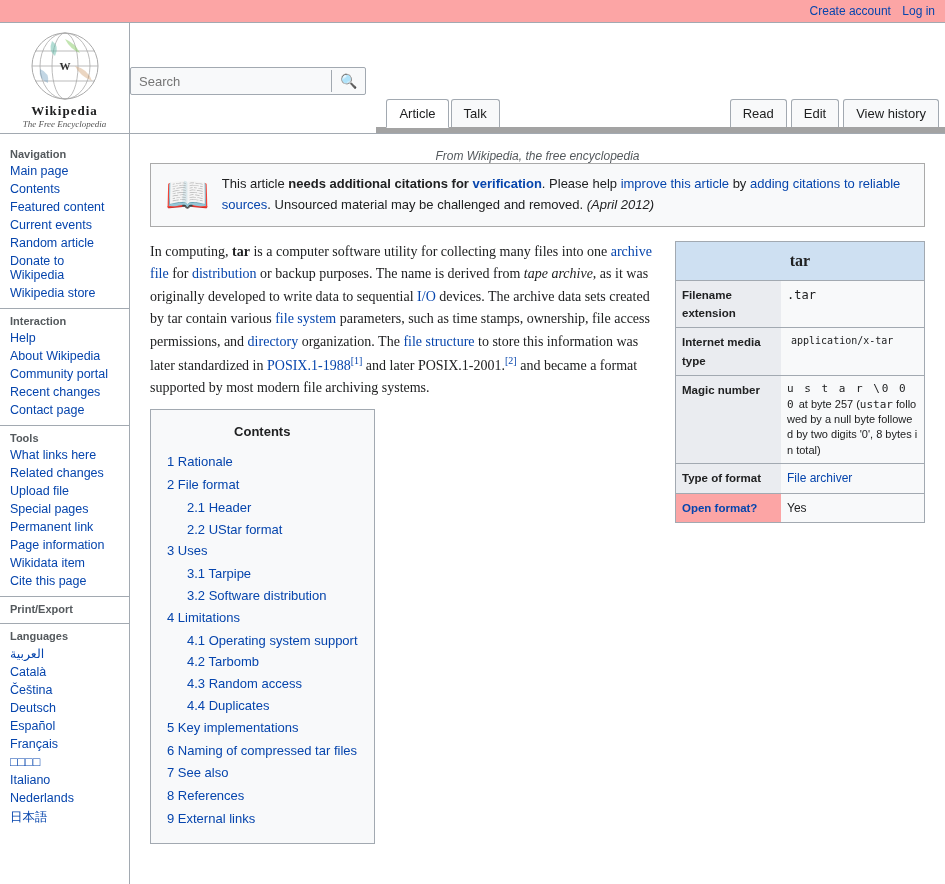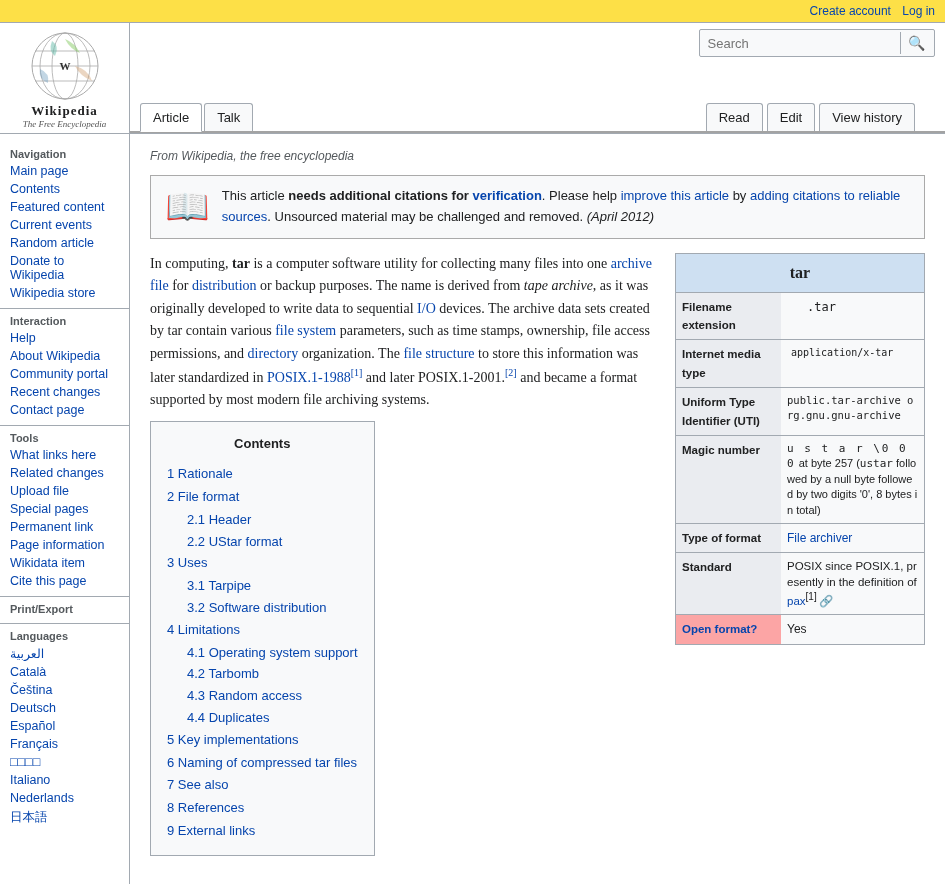--- a/index.html
+++ b/index.html
@@ -1,40 +1,40 @@
 <!DOCTYPE html>
 <html><head>
   <meta charset="utf-8">
   <style>
     * { margin: 0; padding: 0; box-sizing: border-box; }
     body { font-family: 'Linux Libertine', 'Georgia', 'Times', serif; font-size: 14px; background: #f6f6f6; color: #202122; }
     a { color: #0645ad; text-decoration: none; }
 
     
     #top-bar {
-      background: #fde047;
+      background: #fca5a5;
       border-bottom: 1px solid #a2a9b1;
       text-align: right;
       padding: 4px 10px;
       font-size: 12px;
       font-family: sans-serif;
     }
     #top-bar a { color: #0645ad; margin-left: 8px; }
     #logo-area {
       width: 130px;
       display: flex;
       flex-direction: column;
       align-items: center;
       padding: 5px 0;
     }
 
     
     #nav-tabs {
       background: white;
-      border-bottom: 2px solid #a3a3a3;
+      border-bottom: 6px solid #a3a3a3;
       display: flex;
       align-items: flex-end;
       padding-left: 140px;
       font-family: sans-serif;
       font-size: 13px;
     }
     .nav-tab {
       padding: 6px 12px;
       border: 1px solid transparent;
       border-bottom: none;
@@ -182,33 +182,33 @@
         <path d="M35 8 Q45 12 50 22 Q40 18 35 8" fill="#8c6" opacity="0.5"></path>
         <path d="M45 35 Q58 38 62 50 Q50 45 45 35" fill="#c96" opacity="0.4"></path>
         <path d="M10 38 Q20 42 18 52 Q8 48 10 38" fill="#69b" opacity="0.4"></path>
         <text x="35" y="39" text-anchor="middle" font-size="11" fill="#333" font-weight="bold" font-family="serif">W</text>
       </svg>
     </div>
     <div style="font-size:13px; font-weight:bold; font-family:'Linux Libertine',Georgia,serif; letter-spacing:1px; margin-top:2px;">Wikipedia</div>
     <div style="font-size:9px; font-style:italic; color:#555; text-align:left;">The Free Encyclopedia</div>
   </div>
 
-  <div style="flex:1; display:flex; flex-direction:column;">
+  <div style="flex:1; display:flex; flex-direction:row;">
 
     <div style="display:flex; justify-content:flex-end; padding:6px 10px 0 0; align-items:center;">
       <div id="search-bar" style="display:flex; align-items:center; border:1px solid #a2a9b1; border-radius:2px; background:#f8f9fa; overflow:hidden; height:28px;">
         <input type="text" style="border: none; outline: none; padding: 3px 8px; font-size: 13px; width: 200px; background: rgb(248, 249, 250); font-family: sans-serif;" placeholder="Search">
         <button style="background:#f8f9fa; border:none; border-left:1px solid #a2a9b1; padding:3px 8px; cursor:pointer;">🔍</button>
       </div>
     </div>
 
     <div id="nav-tabs" style="display:flex; align-items:flex-end; padding-left:10px; font-family:sans-serif; font-size:13px; flex:1;">
       <div class="nav-tab active">Article</div>
       <div class="nav-tab">Talk</div>
-      <div style="margin-left:auto; display:flex; align-items:flex-end; gap:2px; padding-right:28px;">
+      <div style="margin-left:auto; display:flex; align-items:flex-end; gap:2px; padding-right:4px;">
         <div class="nav-tab">Read</div>
         <div class="nav-tab">Edit</div>
         <div class="nav-tab">View history</div>
       </div>
     </div>
   </div>
 </div>
 
 <div id="layout" style="display:flex;">
 
@@ -260,58 +260,50 @@
       <div class="sidebar-item"><a href="#">Italiano</a></div>
       <div class="sidebar-item"><a href="#">Nederlands</a></div>
       <div class="sidebar-item"><a href="#">日本語</a></div>
       <div class="sidebar-item"></div>
 
     </div>
   </div>
 
   <div id="main" style="flex:1; padding:15px 20px; background:white; overflow:auto;">
 
-    <div id="page-subtitle" style="font-size:12px; color:#54595d; font-family:sans-serif; margin-bottom:12px; font-style:italic;">From Wikipedia, the free encyclopedia</div>
+    <div id="page-subtitle" style="font-size:12px; color:#54595d; font-family:sans-serif; margin-bottom:0; font-style:italic;text-align:center;">From Wikipedia, the free encyclopedia</div>
 
     <div id="notice-box" style="border:1px solid #aaa; background:#f8f9fa; padding:10px 14px; margin-bottom:14px; display:flex; align-items:flex-start; gap:12px; font-size:13px; font-family:sans-serif;">
       <div style="font-size:36px; flex-shrink:0;">📖</div>
       <div style="line-height:1.6;">
         This article <b>needs additional citations for <a href="#">verification</a></b>. Please help <a href="#">improve this article</a> by <a href="#">adding citations to reliable sources</a>. Unsourced material may be challenged and removed. <i>(April 2012)</i>
       </div>
     </div>
 
     <div id="article-body" style="font-size:14px; line-height:1.6;">
       
       
       <div id="infobox" style="float:right; border:1px solid #a2a9b1; background:#f8f9fa; margin:0 0 14px 20px; width:250px; font-family:sans-serif; font-size:12px;">
         <div style="background:#cee0f2; text-align:center; font-weight:bold; font-size:16px; padding:6px; font-family:'Linux Libertine',Georgia,serif;">tar</div>
 
-        <div class="infobox-row" style="display:flex; border-top:1px solid #a2a9b1;gap:20px;">
+        <div class="infobox-row" style="display:flex; border-top:1px solid #a2a9b1;">
           <div class="infobox-label" style="background:#eaecf0; font-weight:bold; padding:5px 6px; width:105px; min-width:105px; font-size:11.5px;">Filename extension</div>
           <div class="infobox-value" style="padding:5px 6px; flex:1; font-family:monospace; font-size:12px;">.tar</div>
         </div>
         <div class="infobox-row" style="display:flex; border-top:1px solid #a2a9b1;">
           <div class="infobox-label" style="background:#eaecf0; font-weight:bold; padding:5px 6px; width:105px; min-width:105px; font-size:11.5px;">Internet media type</div>
           <div class="infobox-value" style="padding:5px 10px; flex:1; font-family:monospace; font-size:10px; word-break:break-all;">application/x-tar</div>
         </div>
         <div class="infobox-row" style="display:flex; border-top:1px solid #a2a9b1;">
-          <div class="infobox-label" style="background:#eaecf0; font-weight:bold; padding:5px 6px; width:105px; min-width:105px; font-size:11.5px;">Uniform Type Identifier (UTI)</div>
-          <div class="infobox-value" style="padding:5px 6px; flex:1; font-family:monospace; font-size:10.5px; word-break:break-all; line-height:1.4;">public.tar-archive org.gnu.gnu-archive</div>
-        </div>
-        <div class="infobox-row" style="display:flex; border-top:1px solid #a2a9b1;">
           <div class="infobox-label" style="background:#eaecf0; font-weight:bold; padding:5px 6px; width:105px; min-width:105px; font-size:11.5px;">Magic number</div>
           <div class="infobox-value" style="padding:5px 6px; flex:1; font-family:sans-serif; font-size:11px; line-height:1.4;"><span style="font-family:monospace; letter-spacing:2px;">u s t a r \0 0 0</span> at byte 257 (<span style="font-family:monospace;">ustar</span> followed by a null byte followed by two digits '0', 8 bytes in total)</div>
         </div>
         <div class="infobox-row" style="display:flex; border-top:1px solid #a2a9b1;">
           <div class="infobox-label" style="background:#eaecf0; font-weight:bold; padding:5px 6px; width:105px; min-width:105px; font-size:11.5px;">Type of format</div>
           <div class="infobox-value" style="padding:5px 6px; flex:1; font-family:sans-serif; font-size:12px;"><a href="#">File archiver</a></div>
-        </div>
-        <div class="infobox-row" style="display:flex; border-top:1px solid #a2a9b1;">
-          <div class="infobox-label" style="background:#eaecf0; font-weight:bold; padding:5px 6px; width:105px; min-width:105px; font-size:11.5px;">Standard</div>
-          <div class="infobox-value" style="padding:5px 6px; flex:1; font-family:sans-serif; font-size:11.5px; line-height:1.4;">POSIX since POSIX.1, presently in the definition of <a href="#">pax</a><sup>[1]</sup> 🔗</div>
         </div>
         <div class="infobox-row" style="display:flex; border-top:1px solid #a2a9b1;">
           <div class="infobox-label" style="background:#fca5a5; font-weight:bold; padding:5px 6px; width:105px; min-width:105px; font-size:11.5px;"><a href="#">Open format?</a></div>
           <div class="infobox-value" style="padding:5px 6px; flex:1; font-family:sans-serif; font-size:12px;">Yes</div>
         </div>
       </div>
 
       
       <p>
         In computing, <b>tar</b> is a computer software utility for collecting many files into one <a href="#">archive file</a> for <a href="#">distribution</a> or backup purposes. The name is derived from <i>tape archive</i>, as it was originally developed to write data to sequential <a href="#">I/O</a> devices. The archive data sets created by tar contain various <a href="#">file system</a> parameters, such as time stamps, ownership, file access permissions, and <a href="#">directory</a> organization. The <a href="#">file structure</a> to store this information was later standardized in <a href="#">POSIX.1-1988</a><sup class="ref">[1]</sup> and later POSIX.1-2001.<sup class="ref">[2]</sup> and became a format supported by most modern file archiving systems.

